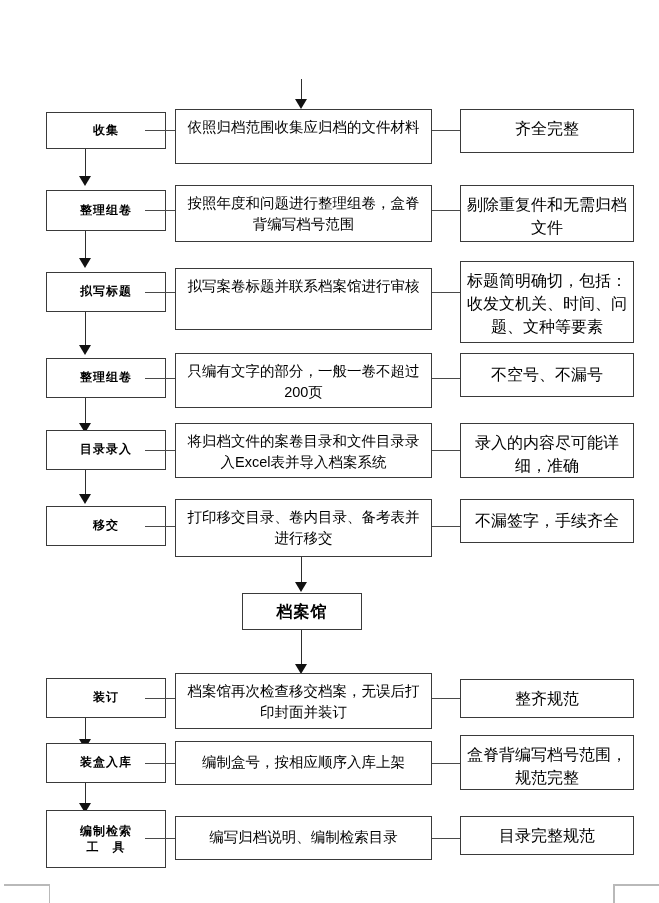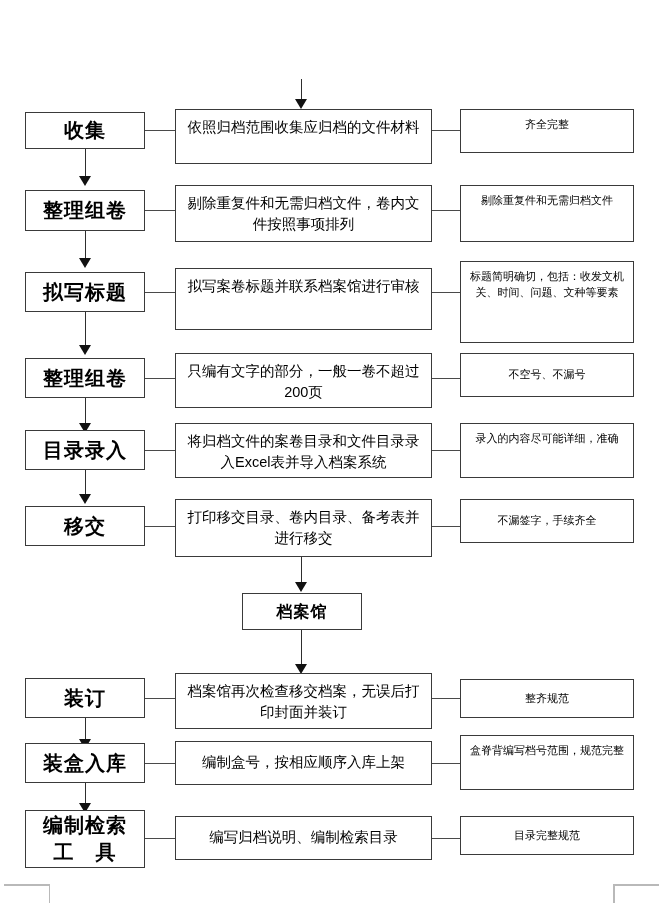--- a/index.html
+++ b/index.html
@@ -15,29 +15,29 @@
     border:1.5px solid #3a3a3a;background:#fff;
     display:flex;align-items:center;justify-content:center;
     text-align:center;line-height:1.45;
   }
   .box .txt{display:block;padding:0 6px;}
 
   
   .actor{font-size:16px;font-weight:bold;letter-spacing:1px;}
 
   
-  .stagebox{font-size:20px;font-weight:bold;letter-spacing:1px;}
+  .stagebox{font-size:12px;font-weight:bold;letter-spacing:1px;margin-left:21px;}
   .stagebox.two-line{line-height:1.35;}
 
   
   .desc{font-size:14.5px;align-items:flex-start;padding-top:7px;}
   .desc .txt{width:100%;}
 
   
-  .req{font-size:11px;align-items:flex-start;padding-top:7px;}
+  .req{font-size:16px;align-items:flex-start;padding-top:7px;}
   .req .txt{width:100%;}
   .req.center-mid{align-items:center;padding-top:0;}
   .desc.center-mid{align-items:center;padding-top:0;}
 
   
   .hline{position:absolute;height:0;border-top:1.4px solid #4a4a4a;}
   .vline{position:absolute;width:0;border-left:1.4px solid #2e2e2e;}
   .arrowhead{
     position:absolute;width:0;height:0;
     border-left:6.5px solid transparent;
@@ -70,21 +70,21 @@
   <div class="hline" style="left:145px;top:130px;width:30px;"></div>
   <div class="hline" style="left:432px;top:130px;width:28px;"></div>
 
   <div class="vline" style="left:85px;top:149px;height:29px;"></div>
   <div class="arrowhead" style="left:79px;top:176px;"></div>
 
   <div class="box stagebox" style="left:25px;top:190px;width:120px;height:41px;">
     <span class="txt">整理组卷</span>
   </div>
   <div class="box desc" style="left:175px;top:185px;width:257px;height:57px;">
-    <span class="txt">剔除重复件和无需归档文件，卷内文件按照事项排列</span>
+    <span class="txt">按照年度和问题进行整理组卷，盒脊背编写档号范围</span>
   </div>
   <div class="box req" style="left:460px;top:185px;width:174px;height:57px;">
     <span class="txt">剔除重复件和无需归档文件</span>
   </div>
   <div class="hline" style="left:145px;top:210px;width:30px;"></div>
   <div class="hline" style="left:432px;top:210px;width:28px;"></div>
 
   <div class="vline" style="left:85px;top:231px;height:29px;"></div>
   <div class="arrowhead" style="left:79px;top:258px;"></div>
 

